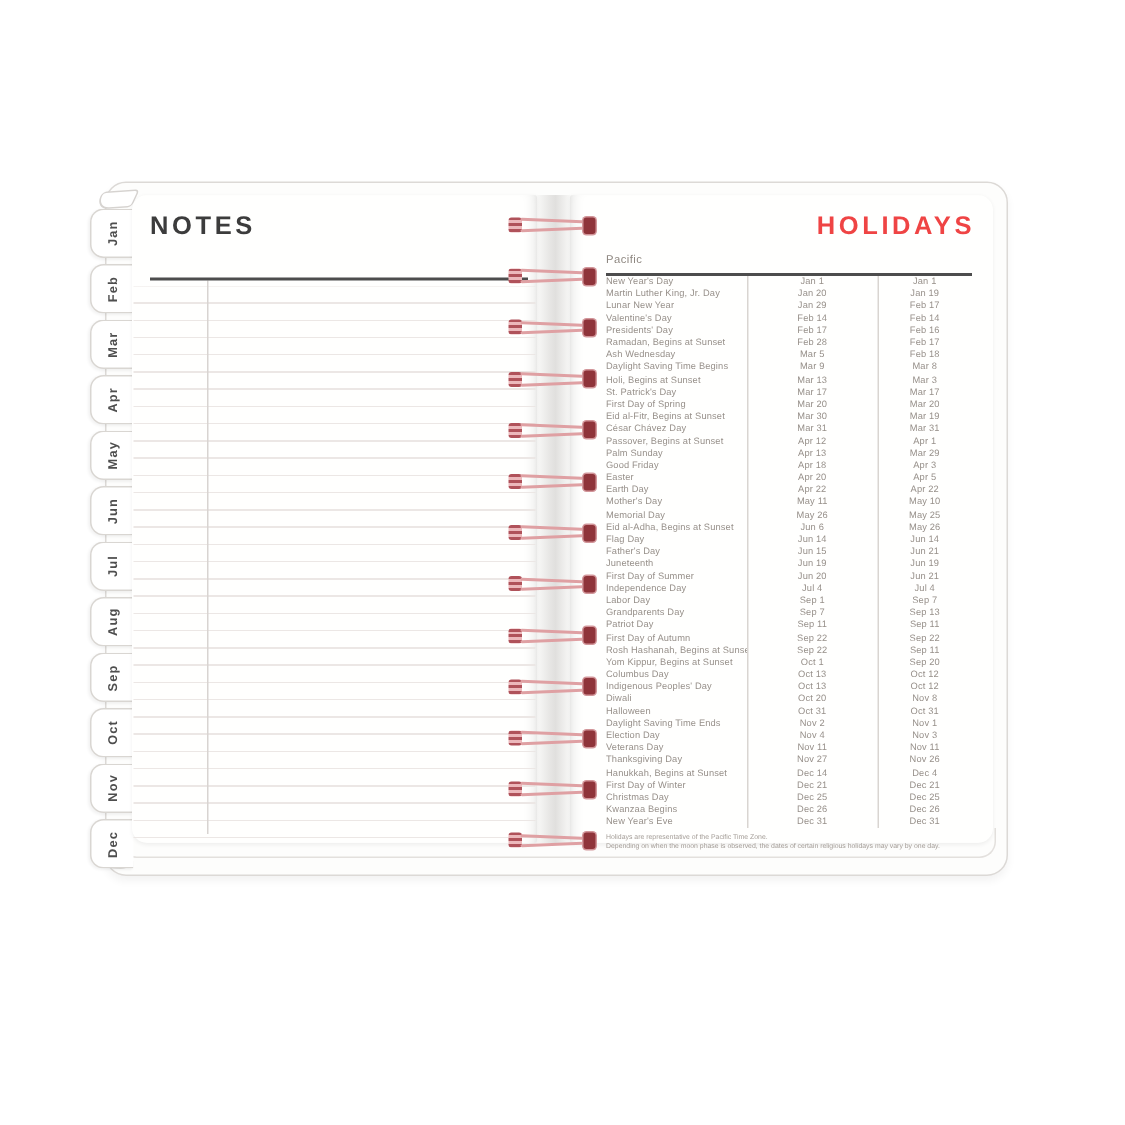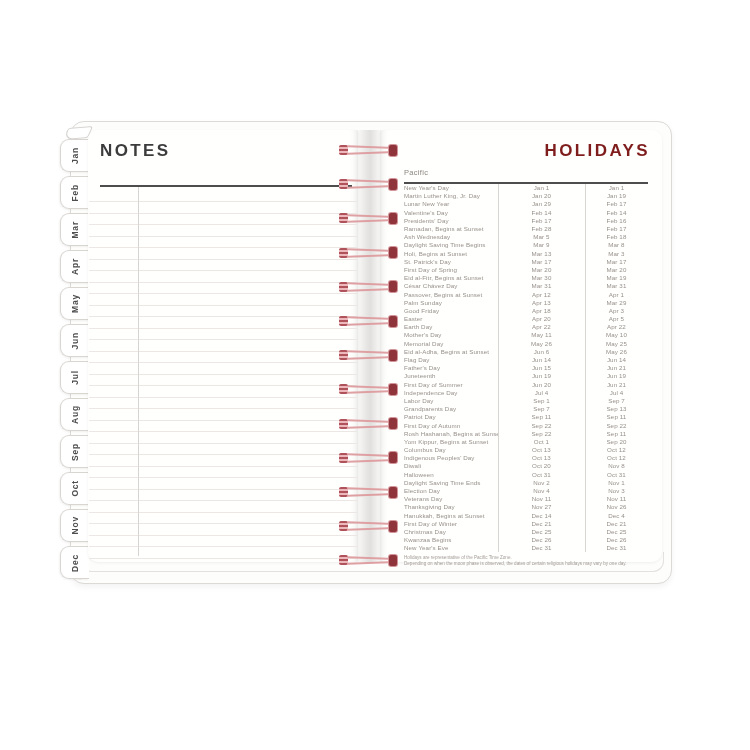--- a/index.html
+++ b/index.html
@@ -41,21 +41,21 @@
   
   .notes-title{position:absolute;left:100px;top:141px;font-size:17px;font-weight:700;
     letter-spacing:2.4px;color:#3c3c3c;}
   .notes-rule{position:absolute;left:100px;top:185px;width:252px;height:2px;background:var(--accent-rule);}
   .notes-lines{position:absolute;left:89px;top:191px;width:268px;height:368px;
     background:repeating-linear-gradient(to bottom,transparent 0px,transparent 10.5px,var(--line-color) 10.5px,var(--line-color) 11.5px);}
   .notes-vline{position:absolute;left:138px;top:187px;width:1px;height:369px;background:#d8d4d1;}
 
   
   .holidays-title{position:absolute;left:470px;top:141px;width:180px;text-align:right;
-    font-size:17px;font-weight:700;letter-spacing:2.4px;color:#7f1d1d;}
+    font-size:17px;font-weight:700;letter-spacing:2.4px;color:#ef4444;}
   .table{position:absolute;left:404px;top:166px;width:244px;}
   .table-header{font-size:7.5px;color:#8d867f;height:16px;line-height:14px;letter-spacing:0.3px;}
   .header-rule{height:1.5px;background:var(--accent-rule);}
   .rows{position:relative;}
   .vdiv{position:absolute;top:0;bottom:0;width:1px;background:#d9d5d1;}
   .vdiv-1{left:94px;} .vdiv-2{left:181px;}
   .row{display:grid;grid-template-columns:94px 87px 63px;height:8.2px;align-items:center;
     font-size:6.2px;color:var(--text-gray);letter-spacing:0.1px;}
   .row .name{text-align:left;white-space:nowrap;overflow:hidden;padding-right:3px;}
   .row .d1,.row .d2{text-align:center;white-space:nowrap;}

